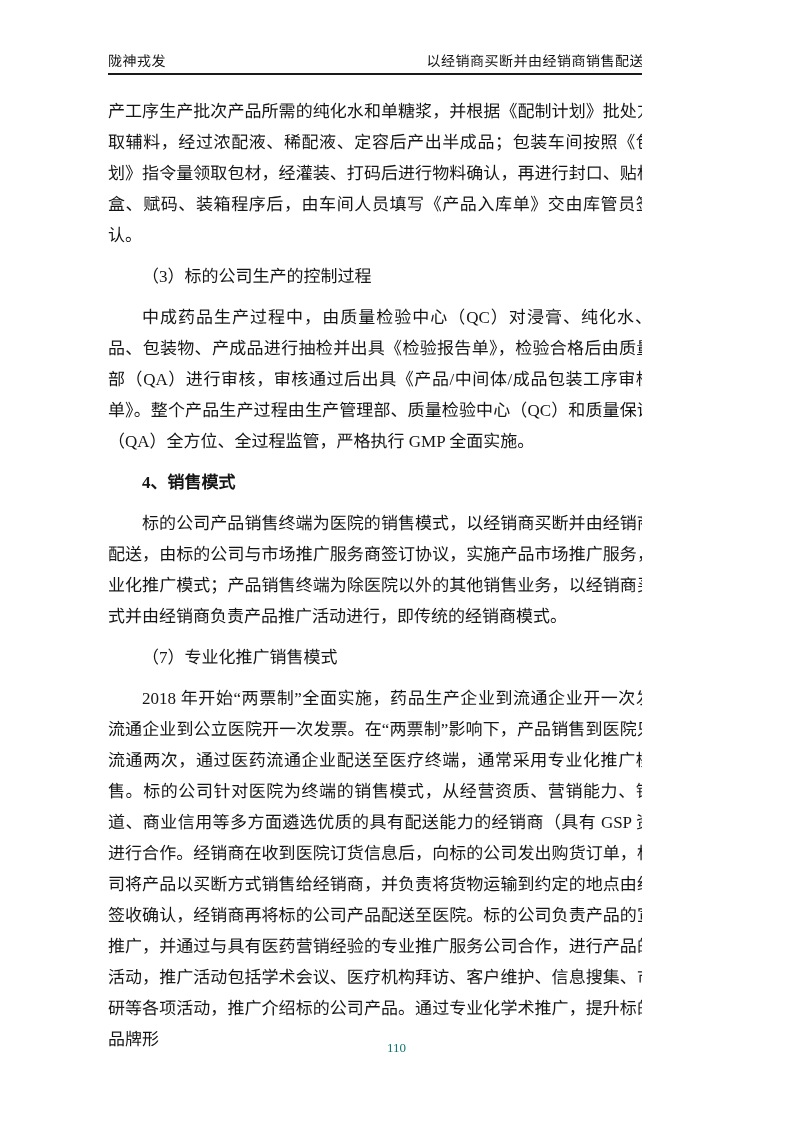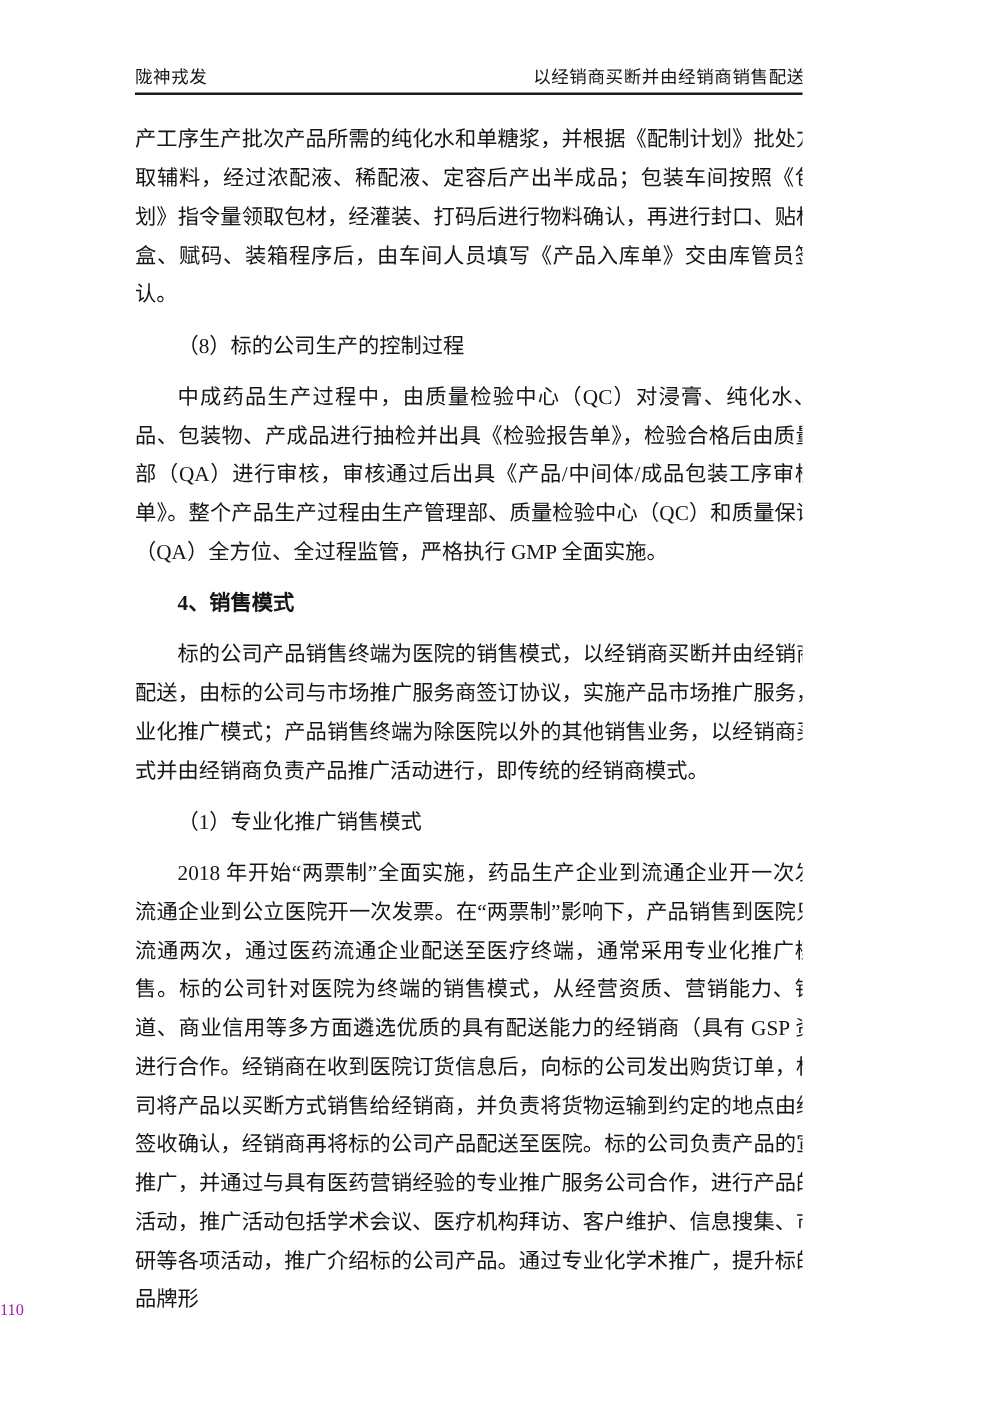--- a/index.html
+++ b/index.html
@@ -54,46 +54,47 @@
     text-align: left;
   }
   .heading.bold {
     font-weight: bold;
   }
   .page-footer {
     position: absolute;
     top: 1040px;
     left: 0;
     width: 793px;
+    text-align: center;
     font-size: 13px;
-    color: #a21caf;
+    color: #0f766e;
   }
 </style>
 </head>
 <body>
 
 <div class="page">
 
   <div class="page-header">
     <span>陇神戎发</span>
     <span>以经销商买断并由经销商销售配送（草案）</span>
   </div>
 
   <div class="doc-body">
     <p class="para no-indent">产工序生产批次产品所需的纯化水和单糖浆，并根据《配制计划》批处方量领取辅料，经过浓配液、稀配液、定容后产出半成品；包装车间按照《包装计划》指令量领取包材，经灌装、打码后进行物料确认，再进行封口、贴标、装盒、赋码、装箱程序后，由车间人员填写《产品入库单》交由库管员签字确认。</p>
 
-    <p class="heading">（8）标的公司生产的控制过程</p>
+    <p class="heading">（3）标的公司生产的控制过程</p>
 
     <p class="para">中成药品生产过程中，由质量检验中心（QC）对浸膏、纯化水、半成品、包装物、产成品进行抽检并出具《检验报告单》，检验合格后由质量保证部（QA）进行审核，审核通过后出具《产品/中间体/成品包装工序审核放行单》。整个产品生产过程由生产管理部、质量检验中心（QC）和质量保证部门（QA）全方位、全过程监管，严格执行 GMP 全面实施。</p>
 
     <p class="heading bold">4、销售模式</p>
 
     <p class="para">标的公司产品销售终端为医院的销售模式，以经销商买断并由经销商销售配送，由标的公司与市场推广服务商签订协议，实施产品市场推广服务，即专业化推广模式；产品销售终端为除医院以外的其他销售业务，以经销商买断方式并由经销商负责产品推广活动进行，即传统的经销商模式。</p>
 
-    <p class="heading">（1）专业化推广销售模式</p>
+    <p class="heading">（7）专业化推广销售模式</p>
 
     <p class="para">2018 年开始“两票制”全面实施，药品生产企业到流通企业开一次发票，流通企业到公立医院开一次发票。在“两票制”影响下，产品销售到医院只允许流通两次，通过医药流通企业配送至医疗终端，通常采用专业化推广模式销售。标的公司针对医院为终端的销售模式，从经营资质、营销能力、销售渠道、商业信用等多方面遴选优质的具有配送能力的经销商（具有 GSP 资格）进行合作。经销商在收到医院订货信息后，向标的公司发出购货订单，标的公司将产品以买断方式销售给经销商，并负责将货物运输到约定的地点由经销商签收确认，经销商再将标的公司产品配送至医院。标的公司负责产品的宣传和推广，并通过与具有医药营销经验的专业推广服务公司合作，进行产品的推广活动，推广活动包括学术会议、医疗机构拜访、客户维护、信息搜集、市场调研等各项活动，推广介绍标的公司产品。通过专业化学术推广，提升标的公司品牌形</p>
   </div>
 
   <div class="page-footer">
     <span>110</span>
   </div>
 
 </div>
 

